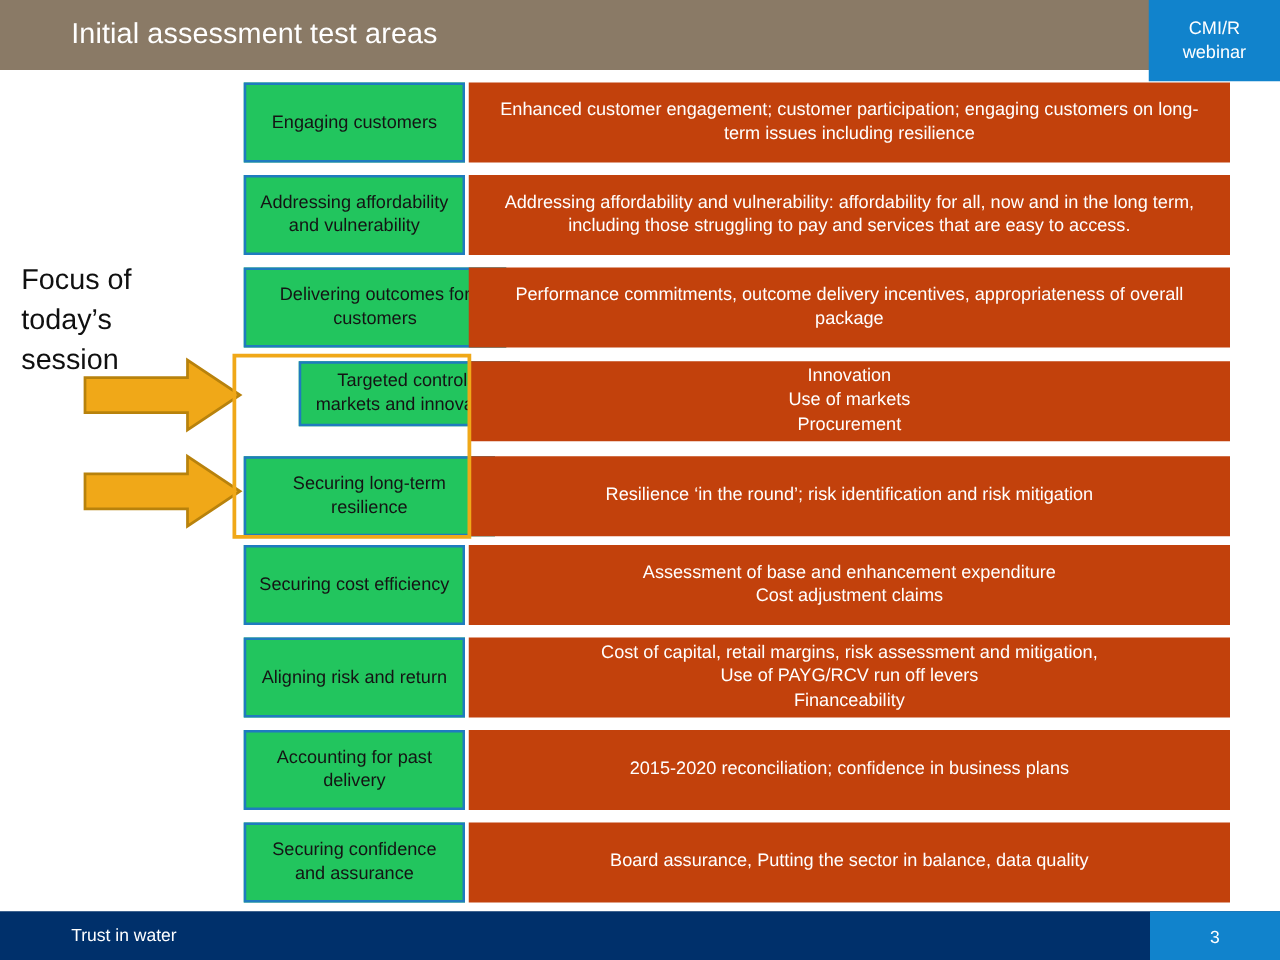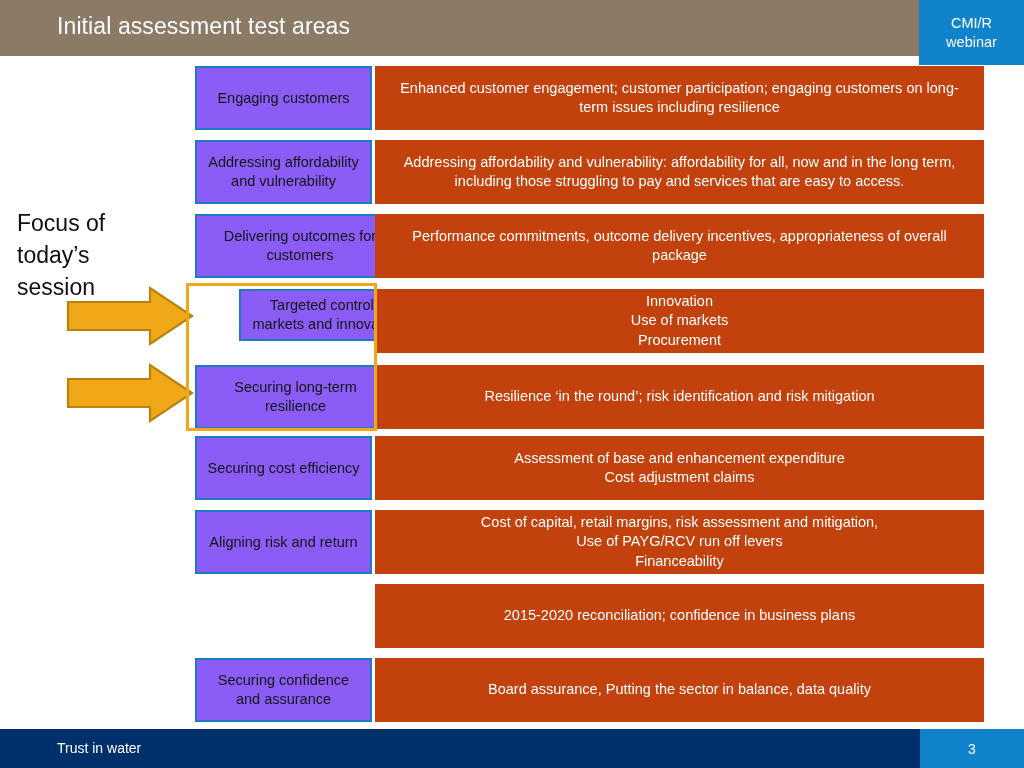--- a/index.html
+++ b/index.html
@@ -74,21 +74,21 @@
     position: absolute;
     left: 0;
     top: 0;
     width: 1024px;
     height: 768px;
   }
   .cat-box {
     position: absolute;
     left: 195px;
     box-sizing: border-box;
-    background: #8b5cf6;
+    background: #22c55e;
     border: 2px solid #1f7bbf;
     display: flex;
     align-items: center;
     justify-content: center;
     text-align: center;
     padding: 2px 8px;
   }
   .cat-box span {
     font-size: 14.5px;
     line-height: 19px;
@@ -228,20 +228,23 @@
 
   <div class="cat-box" style="top:510px; width:177px; height:64px;">
     <span>Aligning risk and return</span>
   </div>
   <div class="desc-box" style="top:510px; width:609px; height:64px;">
     <span style="white-space:pre-line;">Cost of capital, retail margins, risk assessment and mitigation,
 Use of PAYG/RCV run off levers
 Financeability</span>
   </div>
 
+  <div class="cat-box" style="top:584px; width:177px; height:64px;">
+    <span>Accounting for past delivery</span>
+  </div>
   <div class="desc-box" style="top:584px; width:609px; height:64px;">
     <span>2015-2020 reconciliation; confidence in business plans</span>
   </div>
 
   <div class="cat-box" style="top:658px; width:177px; height:64px;">
     <span>Securing confidence and assurance</span>
   </div>
   <div class="desc-box" style="top:658px; width:609px; height:64px;">
     <span>Board assurance, Putting the sector in balance, data quality</span>
   </div>

